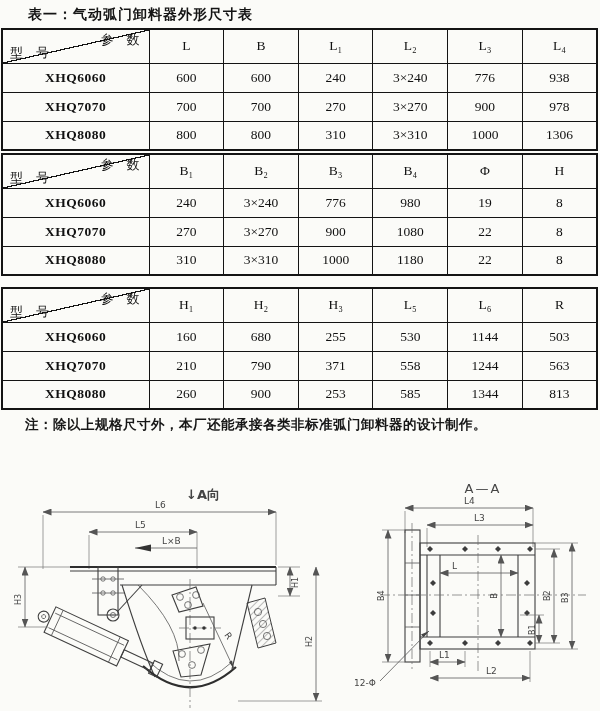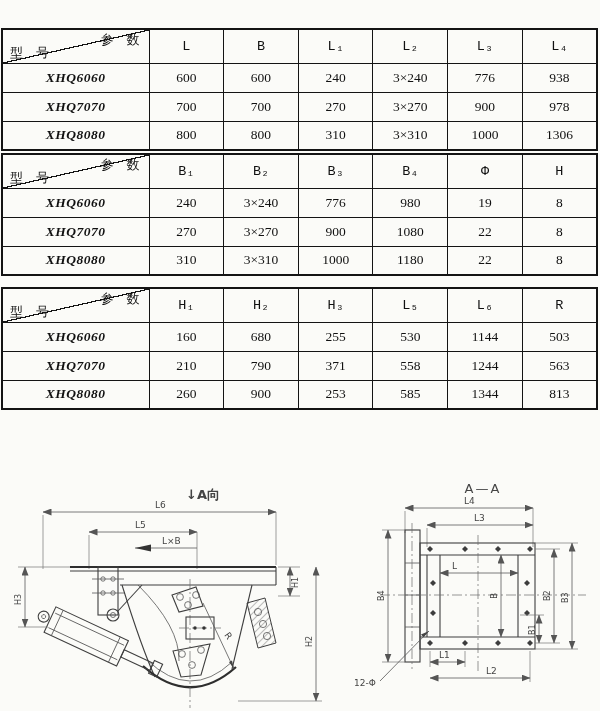--- a/index.html
+++ b/index.html
@@ -7,42 +7,43 @@
   body { font-family:"Liberation Serif","DejaVu Serif",serif; background:#e9e9e6; }
   .page { position:relative; width:600px; height:711px; background:#fbfbf8; overflow:hidden; }
   .title { position:absolute; left:28px; top:6px; font-size:14px; font-weight:bold; color:#141414; letter-spacing:1px; }
   .note  { position:absolute; left:25px; top:416px; font-size:13.5px; font-weight:bold; color:#161616; letter-spacing:0.5px; }
 
   table.dim-table { position:absolute; left:1px; width:597px; border-collapse:collapse; table-layout:fixed;
     border:2px solid #141414; font-size:13.5px; color:#111; }
   #t0 { top:28px; } #t1 { top:153px; } #t2 { top:287px; }
   .dim-table col.c-model { width:147px; }
   .dim-table th, .dim-table td { border:1px solid #141414; text-align:center; vertical-align:middle; padding:0; font-weight:normal; }
-  .dim-table tr.hdr { height:34px;font-family:Liberation Mono, monospace; }
+  .dim-table tr.hdr { height:34px; }
   .dim-table tr.row { height:29px; }
-  .dim-table td.model { font-weight:bold; letter-spacing:0.5px;font-style:italic; }
+  .dim-table td.model { font-weight:bold; letter-spacing:0.5px; }
   th.corner { position:relative;
     background:linear-gradient(to bottom right, transparent calc(50% - 0.6px), #141414 calc(50% - 0.6px), #141414 calc(50% + 0.6px), transparent calc(50% + 0.6px)); }
   th.corner .ct { position:absolute; right:9px; top:1px; font-size:13px; }
   th.corner .cb { position:absolute; left:7px; bottom:1px; font-size:13px; }
 
   .drawing-area { position:absolute; left:0; top:455px; width:600px; height:256px; }
   svg text { font-family:"DejaVu Sans",sans-serif; fill:#444; }
   .dim { stroke:#5a5a5a; stroke-width:0.8; fill:none; }
   .ext { stroke:#777; stroke-width:0.7; fill:none; }
   .body-ln { stroke:#3f3f3f; stroke-width:1.1; fill:none; }
   .thick { stroke:#2e2e2e; stroke-width:2.2; fill:none; }
   .thin { stroke:#555; stroke-width:0.8; fill:none; }
   .cl { stroke:#6a6a6a; stroke-width:0.7; fill:none; stroke-dasharray:10 3 2 3; }
 </style>
 </head>
 <body>
 
 <div class="page">
 
+  <div class="title">表一：气动弧门卸料器外形尺寸表</div>
 
   <table class="dim-table" id="t0">
     <colgroup>
         <col class="c-model">
         <col>
         <col>
         <col>
         <col>
         <col>
         <col>
@@ -189,20 +190,21 @@
       <td>260</td>
       <td>900</td>
       <td>253</td>
       <td>585</td>
       <td>1344</td>
       <td>813</td>
     </tr>
   </tbody>
     </table>
 
+  <div class="note">注：除以上规格尺寸外，本厂还能承接各类非标准弧门卸料器的设计制作。</div>
 
   <div class="drawing-area">
 
     
     <svg width="340" height="256" viewBox="0 0 340 256">
       <defs>
         <marker id="arrA" markerUnits="userSpaceOnUse" markerWidth="9" markerHeight="7" refX="8.5" refY="3.5" orient="auto-start-reverse">
           <path d="M0,0 L9,3.5 L0,7 z" fill="#555"></path>
         </marker>
         <pattern id="hatchL" width="5" height="5" patternUnits="userSpaceOnUse" patternTransform="rotate(45)">

